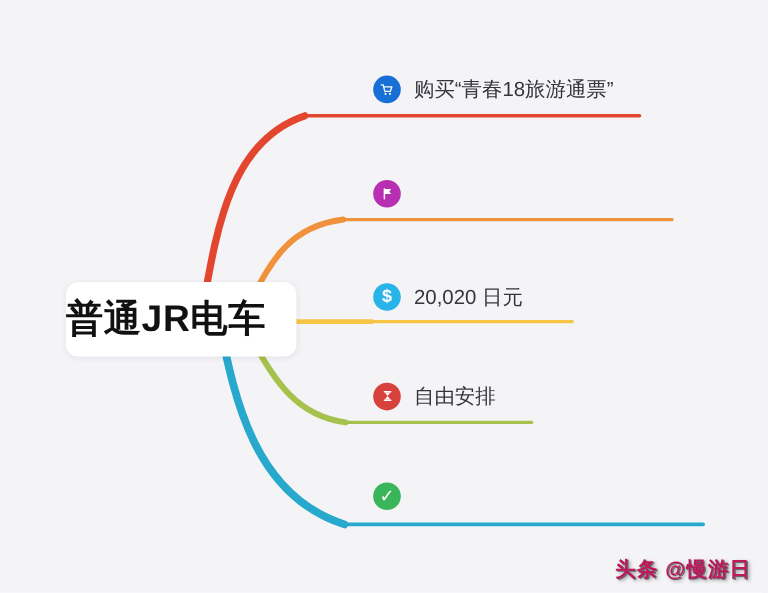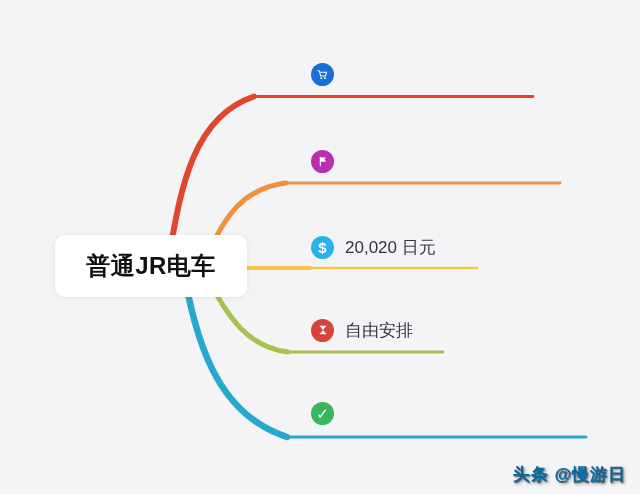--- a/index.html
+++ b/index.html
@@ -23,23 +23,23 @@
 
   .center-node {
     position: absolute;
     left: 55px; top: 235px;
     width: 192px; height: 62px;
     background: #ffffff;
     border-radius: 10px;
     box-shadow: 0 1px 5px rgba(40,40,60,0.08);
     display: flex;
     align-items: center;
-    justify-content: center;
+    justify-content: flex-start;
     z-index: 2;
-    font-size: 24px;
+    font-size: 31px;
     font-weight: 700;
     color: #111111;
     letter-spacing: 0.5px;
   }
 
   .branch-row {
     position: absolute;
     display: flex;
     align-items: center;
     gap: 11px;
@@ -76,21 +76,21 @@
     white-space: nowrap;
   }
 
   .watermark {
     position: absolute;
     right: 14px;
     bottom: 8px;
     z-index: 3;
     font-size: 17px;
     font-weight: 700;
-    color: #0369a1;
+    color: #be185d;
     text-shadow: 1px 1px 0 rgba(90,90,95,0.85), 2px 2px 3px rgba(60,60,65,0.55);
     letter-spacing: 1px;
   }
 </style>
 </head>
 <body>
 
 <div class="canvas">
 
   <svg class="branch-lines" viewBox="0 0 640 494" fill="none" xmlns="http://www.w3.org/2000/svg">
@@ -116,20 +116,21 @@
   </div>
 
   <div class="branch-row row-1">
     <span class="icon-circle" style="background-color: rgb(24, 111, 214);">
       <svg width="15" height="15" viewBox="0 0 24 24">
         <path d="M4.5 6 H7 l2 8.5 h7.6 l1.9 -6 H8" fill="none" stroke="#fff" stroke-width="1.7" stroke-linejoin="round" stroke-linecap="round"></path>
         <circle cx="10" cy="17.8" r="1.5" fill="#fff"></circle>
         <circle cx="15.9" cy="17.8" r="1.5" fill="#fff"></circle>
       </svg>
     </span>
+    <span class="branch-label">购买“青春18旅游通票”</span>
   </div>
 
   <div class="branch-row row-2">
     <span class="icon-circle" style="background-color: rgb(185, 47, 178);">
       <svg width="15" height="15" viewBox="0 0 24 24">
         <path d="M8.5 5.5 V18.5" stroke="#fff" stroke-width="1.9" stroke-linecap="round"></path>
         <path d="M8.5 5.5 H17.5 L15.2 8.8 L17.5 12.2 H8.5 Z" fill="#fff"></path>
       </svg>
     </span>
   </div>

